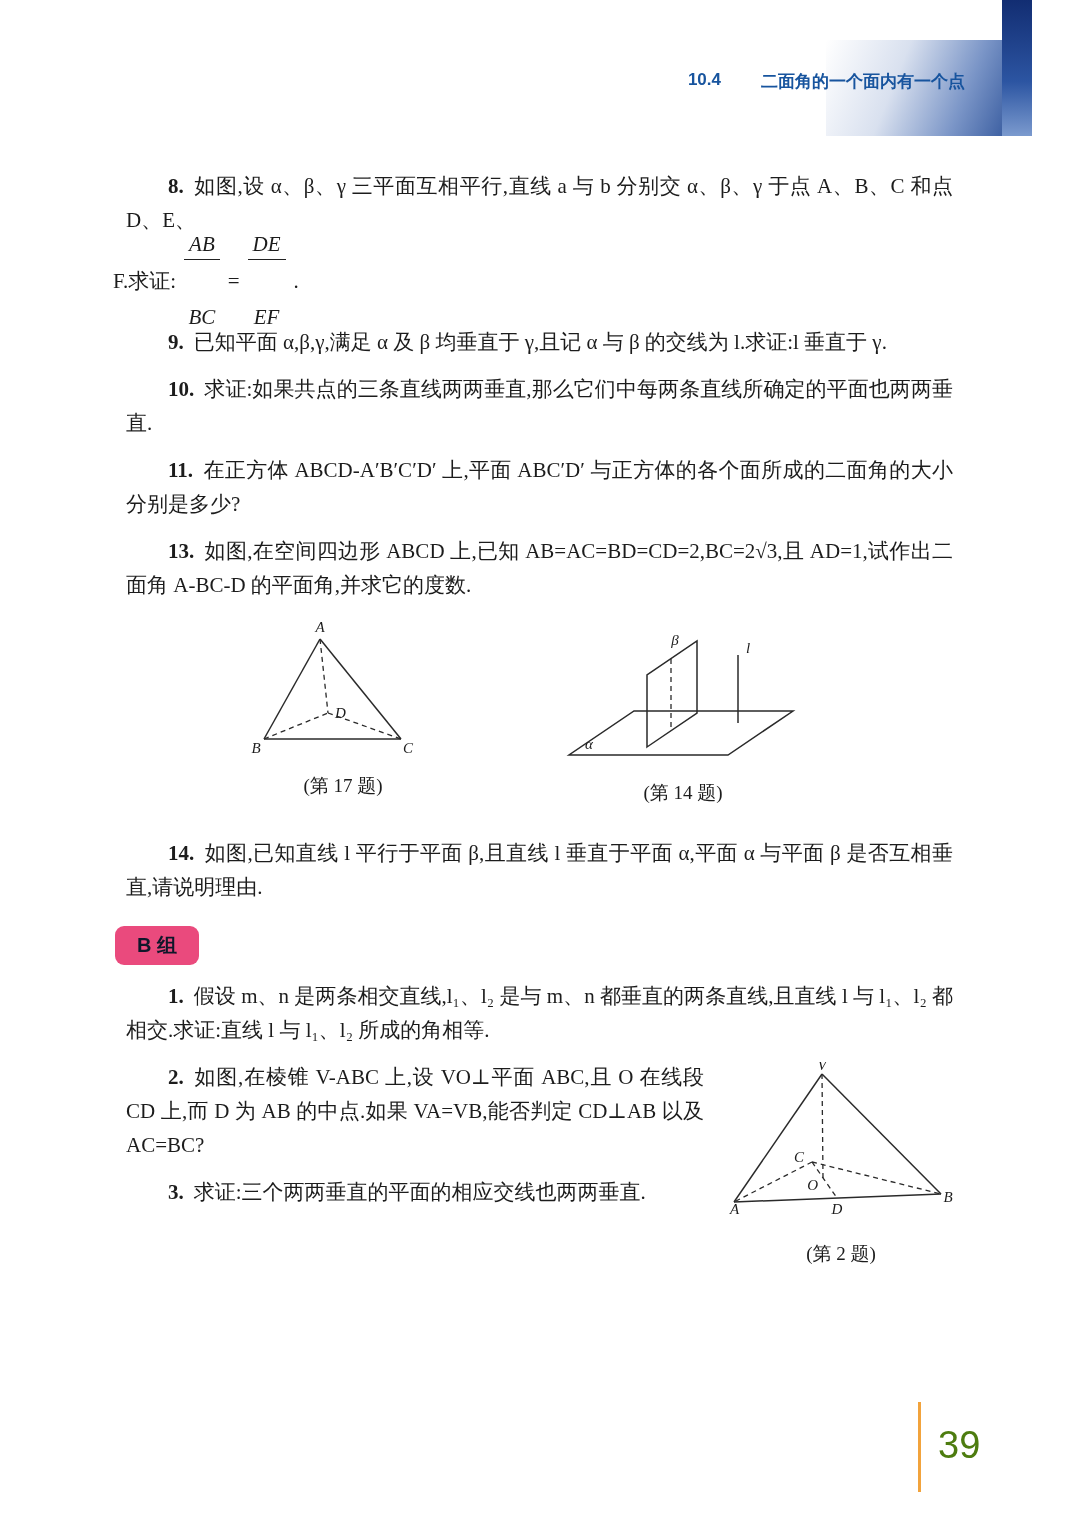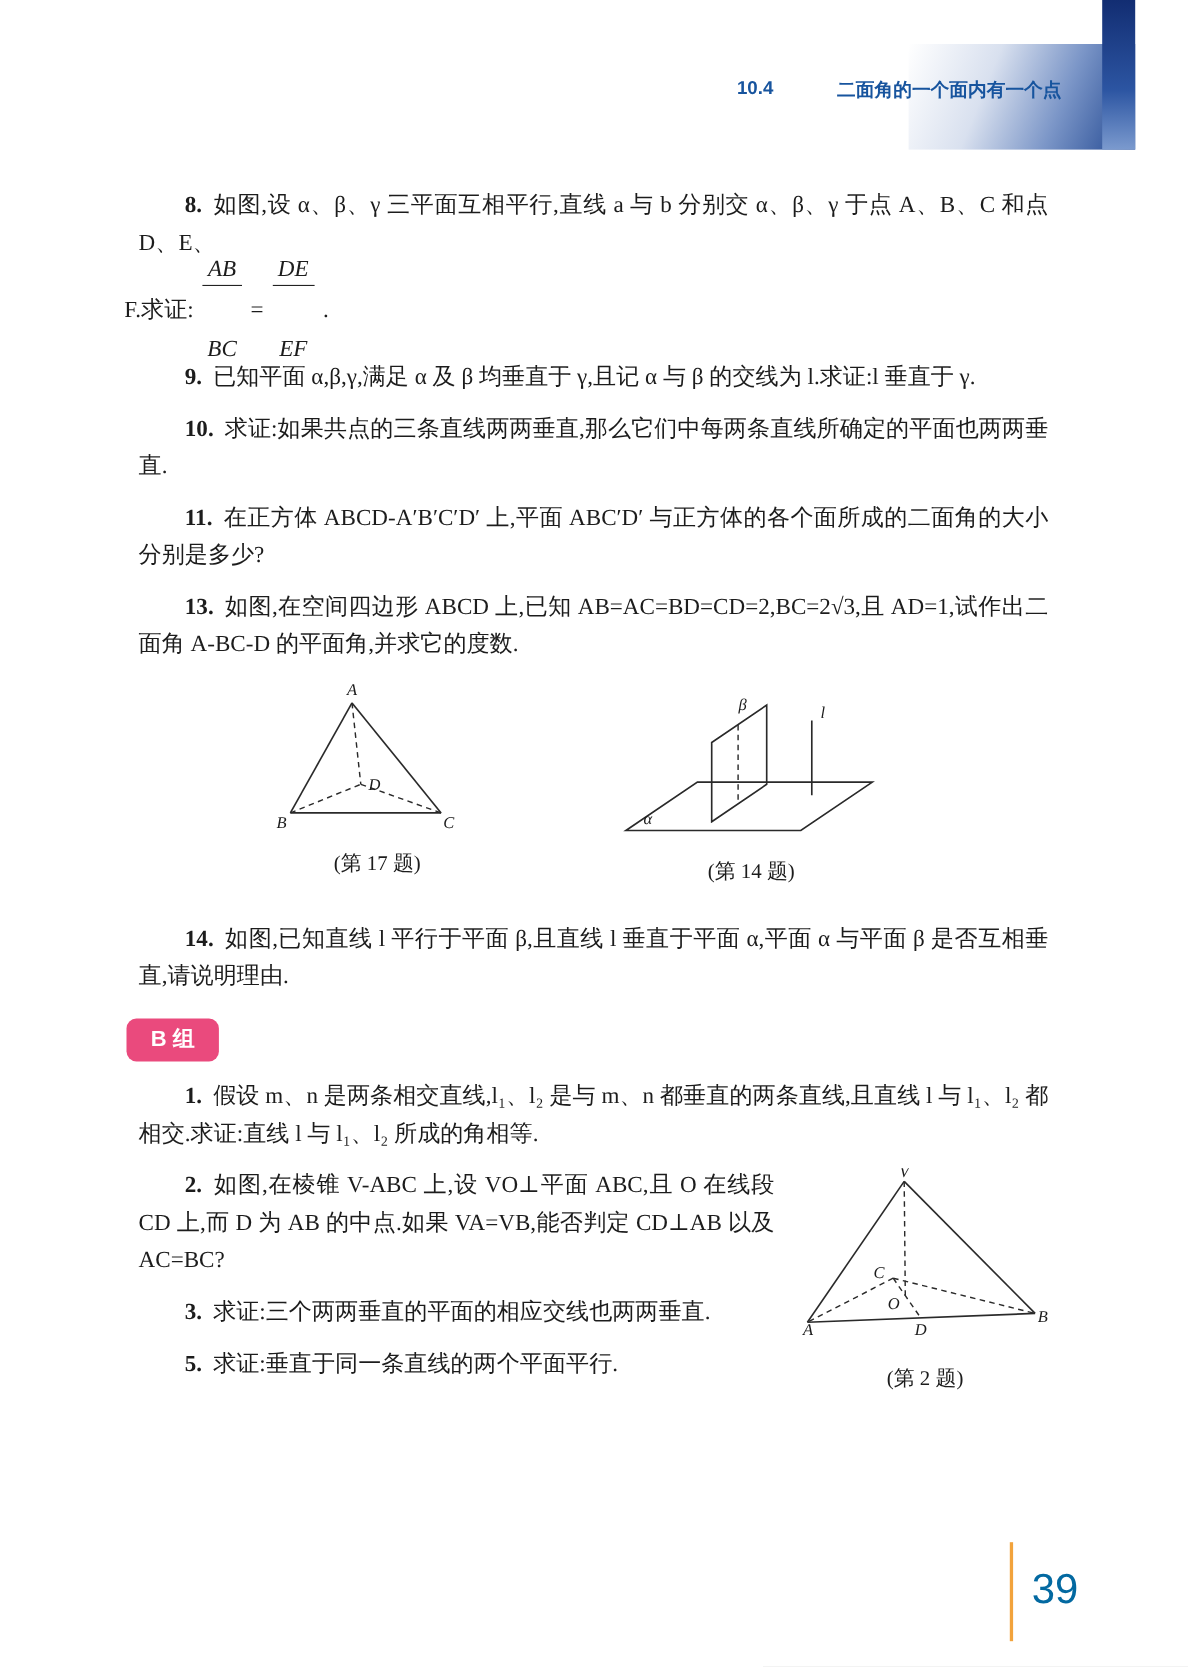--- a/index.html
+++ b/index.html
@@ -6,21 +6,21 @@
   .page{position:relative;width:1080px;height:1515px;background:#ffffff;margin:0 auto;overflow:hidden;
         font-family:"Liberation Serif","DejaVu Serif",serif;color:#1c1c1c;}
 
   
   .hdr-grad{position:absolute;left:826px;top:40px;width:206px;height:96px;
             background:linear-gradient(112deg, rgba(42,85,165,0) 0%, rgba(42,85,165,.18) 35%,
                        rgba(42,85,165,.62) 66%, #1d448f 100%);}
   .hdr-strip{position:absolute;left:1002px;top:0;width:30px;height:136px;
              background:linear-gradient(180deg,#122d72 0%, #2c55a2 60%, #7b9ace 100%);}
   .hdr-text{position:absolute;left:520px;top:70px;width:445px;display:flex;justify-content:flex-end;
-            gap:58px;font-family:"Liberation Sans",sans-serif;font-weight:bold;font-size:17px;color:#17549e;}
+            gap:40px;font-family:"Liberation Sans",sans-serif;font-weight:bold;font-size:17px;color:#17549e;}
 
   
   .content{position:absolute;left:113px;top:156px;width:853px;font-size:21px;line-height:34px;text-align:justify;}
   p.prob{margin:13px;text-indent:2em;}
   .pn{margin-right:10px;}
 
   .fracline{display:flex;align-items:center;height:62px;}
   .frac{display:inline-flex;flex-direction:column;align-items:center;font-style:italic;
         line-height:1.12;margin:0 8px;gap:44px;}
   .fnum{border-bottom:1.5px solid #222;padding:0 5px 2px;}
@@ -31,30 +31,30 @@
   .figbox13{position:absolute;left:120px;top:4px;width:220px;text-align:center;}
   .figbox14{position:absolute;left:440px;top:16px;width:260px;text-align:center;}
   figure{margin:0;}
   figcaption{font-size:19px;margin-top:10px;text-indent:0;}
   svg{display:block;margin:0 auto;}
   .edge{stroke:#2a2a2a;stroke-width:1.5;fill:none;}
   .dash{stroke:#2a2a2a;stroke-width:1.3;fill:none;stroke-dasharray:5 4;}
   .lbl{font-family:"Liberation Serif",serif;font-style:italic;font-size:15px;fill:#1c1c1c;}
 
   
-  .badge{display:inline-block;background:#ea4a7d;color:#ffffff;font-family:"Liberation Sans",sans-serif;
+  .badge{display:inline-block;background:#ea4a7d;color:#0f172a;font-family:"Liberation Sans",sans-serif;
          font-weight:bold;font-size:20px;line-height:1;padding:9px 22px 10px;border-radius:9px;}
   .badge-row{margin:22px 0 14px 2px;}
   .fig2box{float:right;width:250px;margin:2px 0 8px 12px;text-align:center;}
   .clear{clear:both;}
 
   
   .footer-rule{position:absolute;left:918px;top:1402px;width:3px;height:90px;background:#f2a33c;}
   .pagenum{position:absolute;left:938px;top:1424px;font-family:"Liberation Sans",sans-serif;
-           font-size:38px;color:#0369a1;}
+           font-size:38px;color:#4d7c0f;}
 </style>
 </head>
 <body>
 
 <div class="page">
 
   <div class="hdr-grad"></div>
   <div class="hdr-strip"></div>
   <div class="hdr-text">
     <span>10.4</span>
@@ -141,21 +141,20 @@
           <text class="lbl" x="222" y="140" text-anchor="middle">B</text>
           <text class="lbl" x="78" y="100" text-anchor="end">C</text>
           <text class="lbl" x="92" y="128" text-anchor="end">O</text>
           <text class="lbl" x="111" y="152" text-anchor="middle">D</text>
         </svg>
         <figcaption>(第 2 题)</figcaption>
       </figure>
 
       <p class="prob"><b class="pn">2.</b><span>如图,在棱锥 V-ABC 上,设 VO⊥平面 ABC,且 O 在线段 CD 上,而 D 为 AB 的中点.如果 VA=VB,能否判定 CD⊥AB 以及 AC=BC?</span></p>
       <p class="prob"><b class="pn">3.</b><span>求证:三个两两垂直的平面的相应交线也两两垂直.</span></p>
-      <p class="prob"><b class="pn">5.</b><span>求证:垂直于同一条直线的两个平面平行.</span></p>
       <div class="clear"></div>
     </div>
 
   </div>
 
   <div class="footer-rule"></div>
   <div class="pagenum">39</div>
 
 </div>
 

